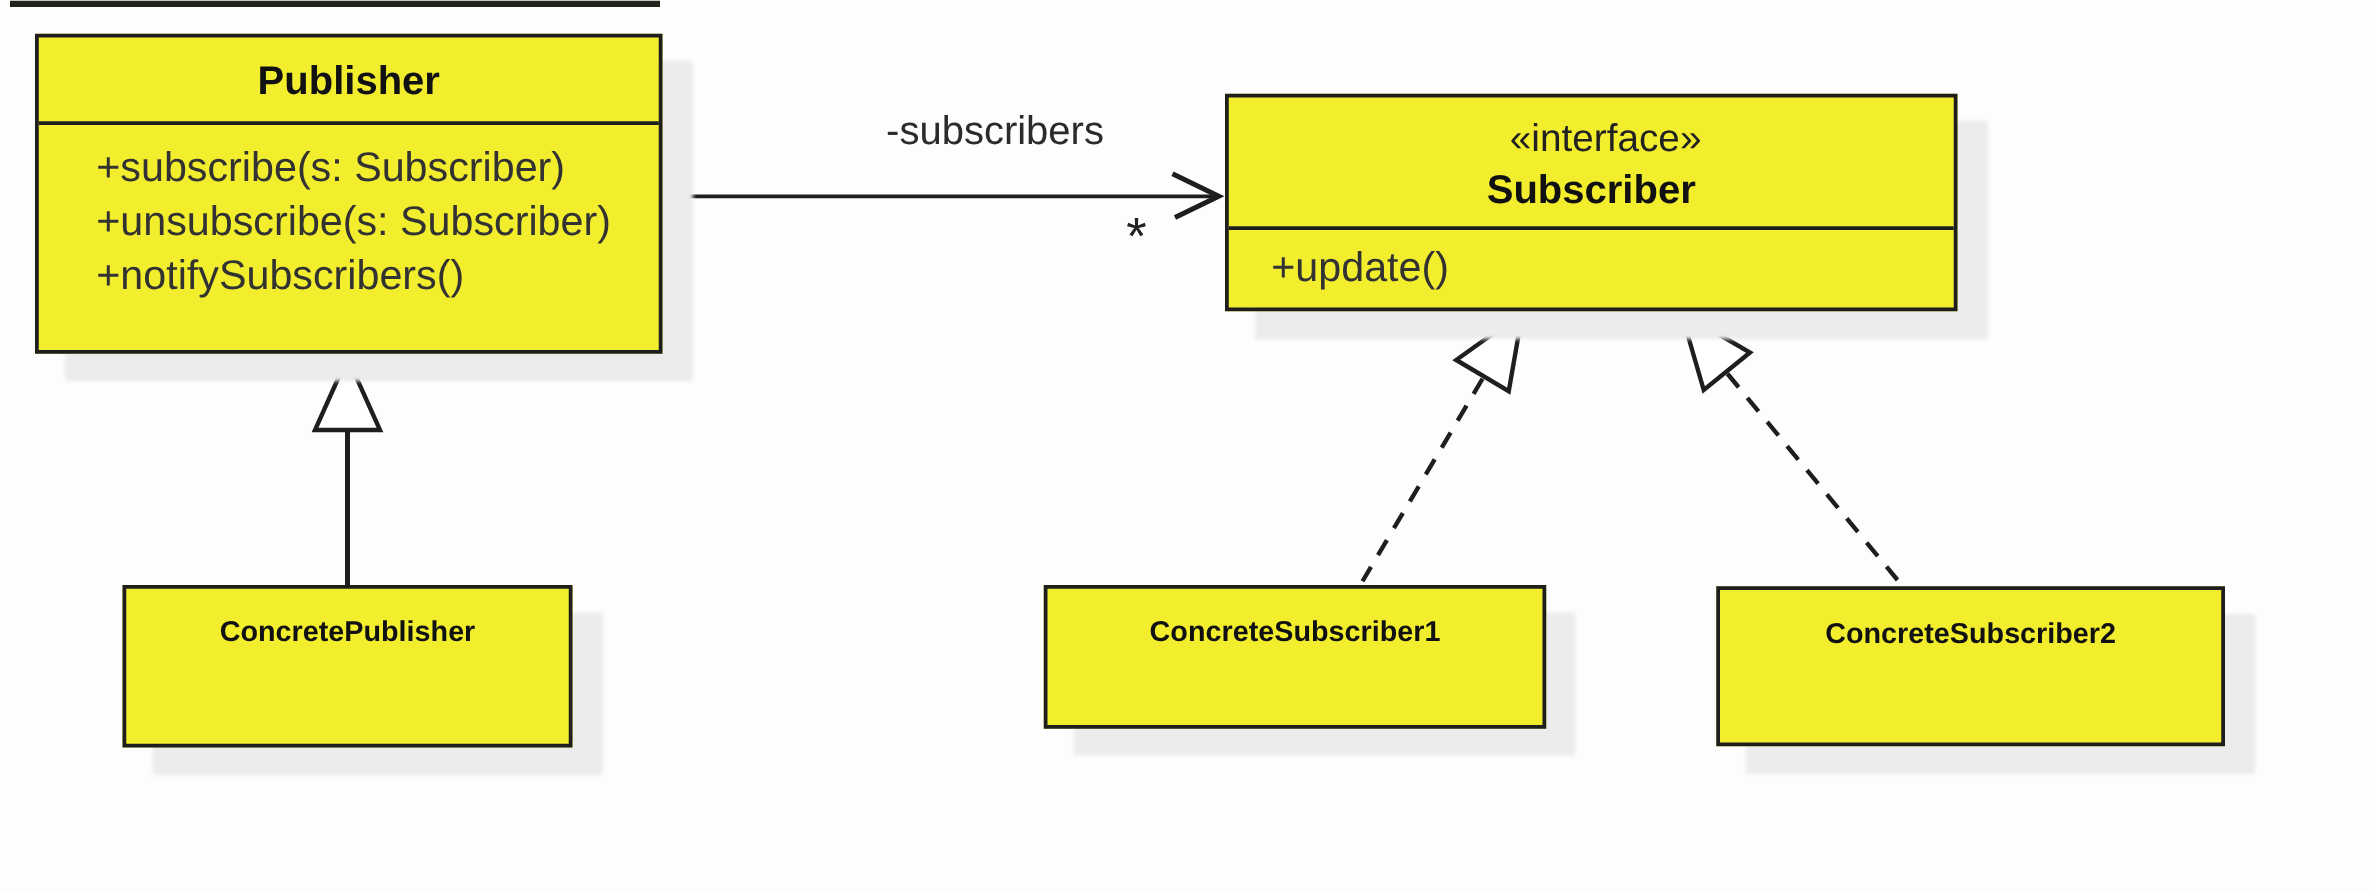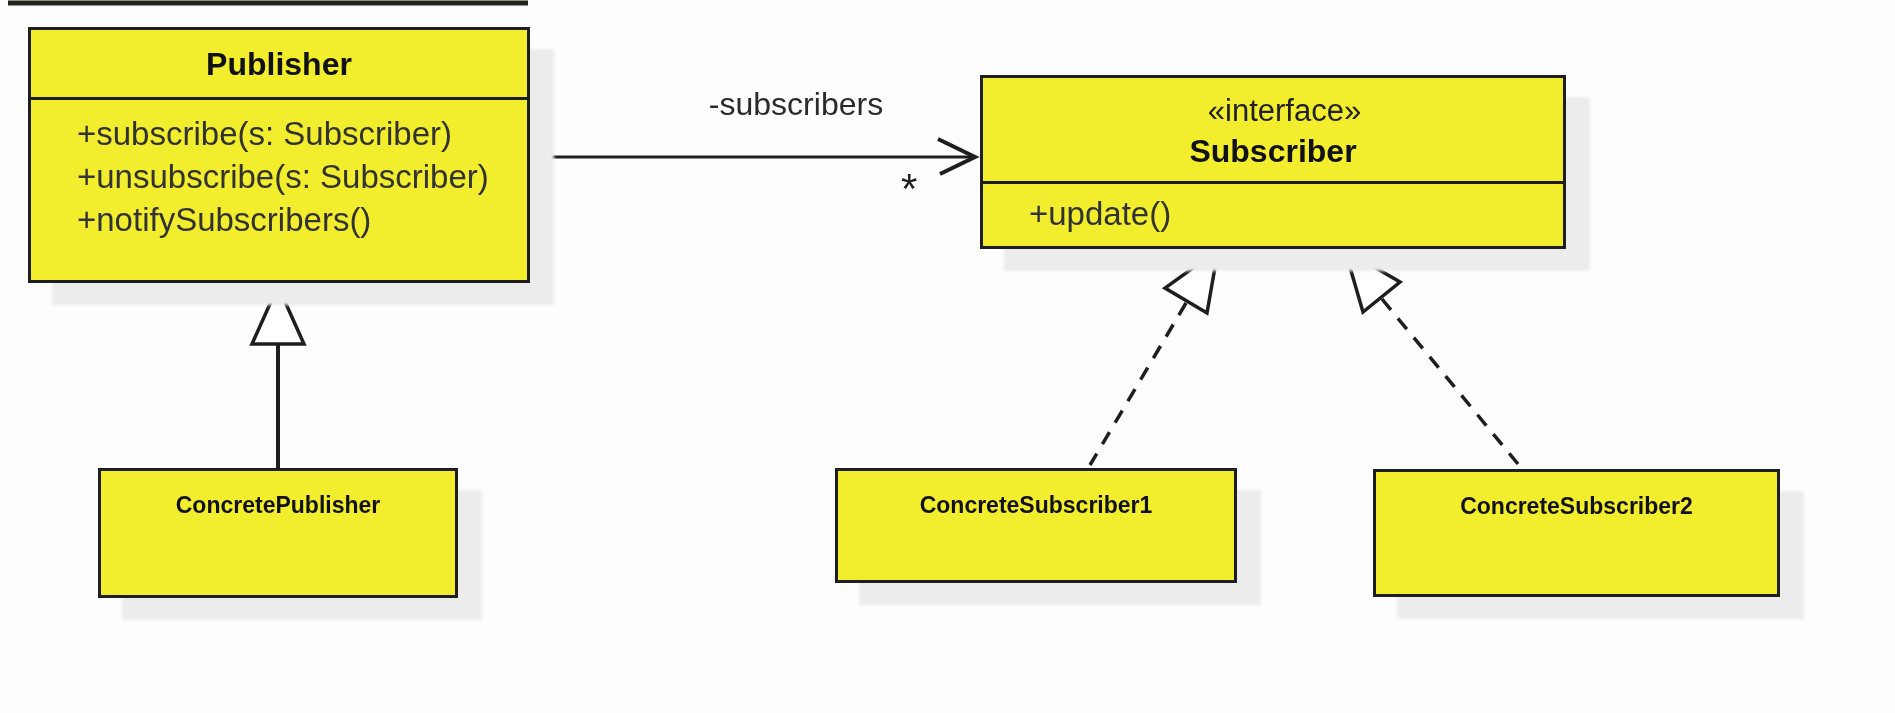--- a/index.html
+++ b/index.html
@@ -84,21 +84,21 @@
       <div class="method">+unsubscribe(s: Subscriber)</div>
       <div class="method">+notifySubscribers()</div>
     </div>
   </div>
 
   <div class="uml-class" style="left:980px;top:75px;width:586px;height:174px;">
     <div class="compartment-title" style="height:106px;">
       <span class="stereotype">«interface»</span>
       <span class="class-name" style="line-height:38px;">Subscriber</span>
     </div>
-    <div class="compartment-methods" style="padding-top:8px;padding-left:14px;">
+    <div class="compartment-methods" style="padding-top:8px;padding-left:2px;">
       <div class="method">+update()</div>
     </div>
   </div>
 
   <div class="uml-class simple-class" style="left:98px;top:468px;width:360px;height:130px;">
     <span class="class-name">ConcretePublisher</span>
   </div>
 
   <div class="uml-class simple-class" style="left:835px;top:468px;width:402px;height:115px;">
     <span class="class-name">ConcreteSubscriber1</span>

